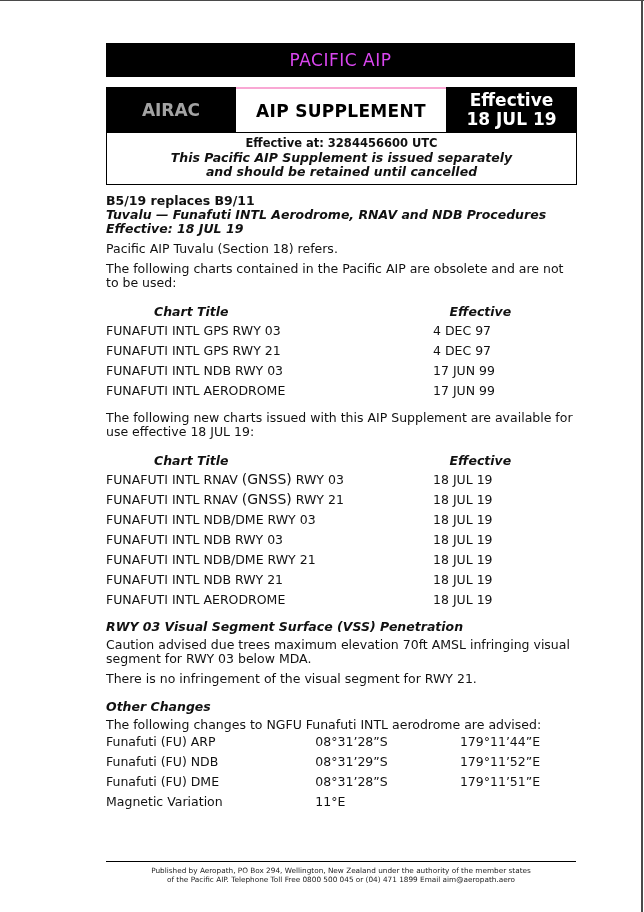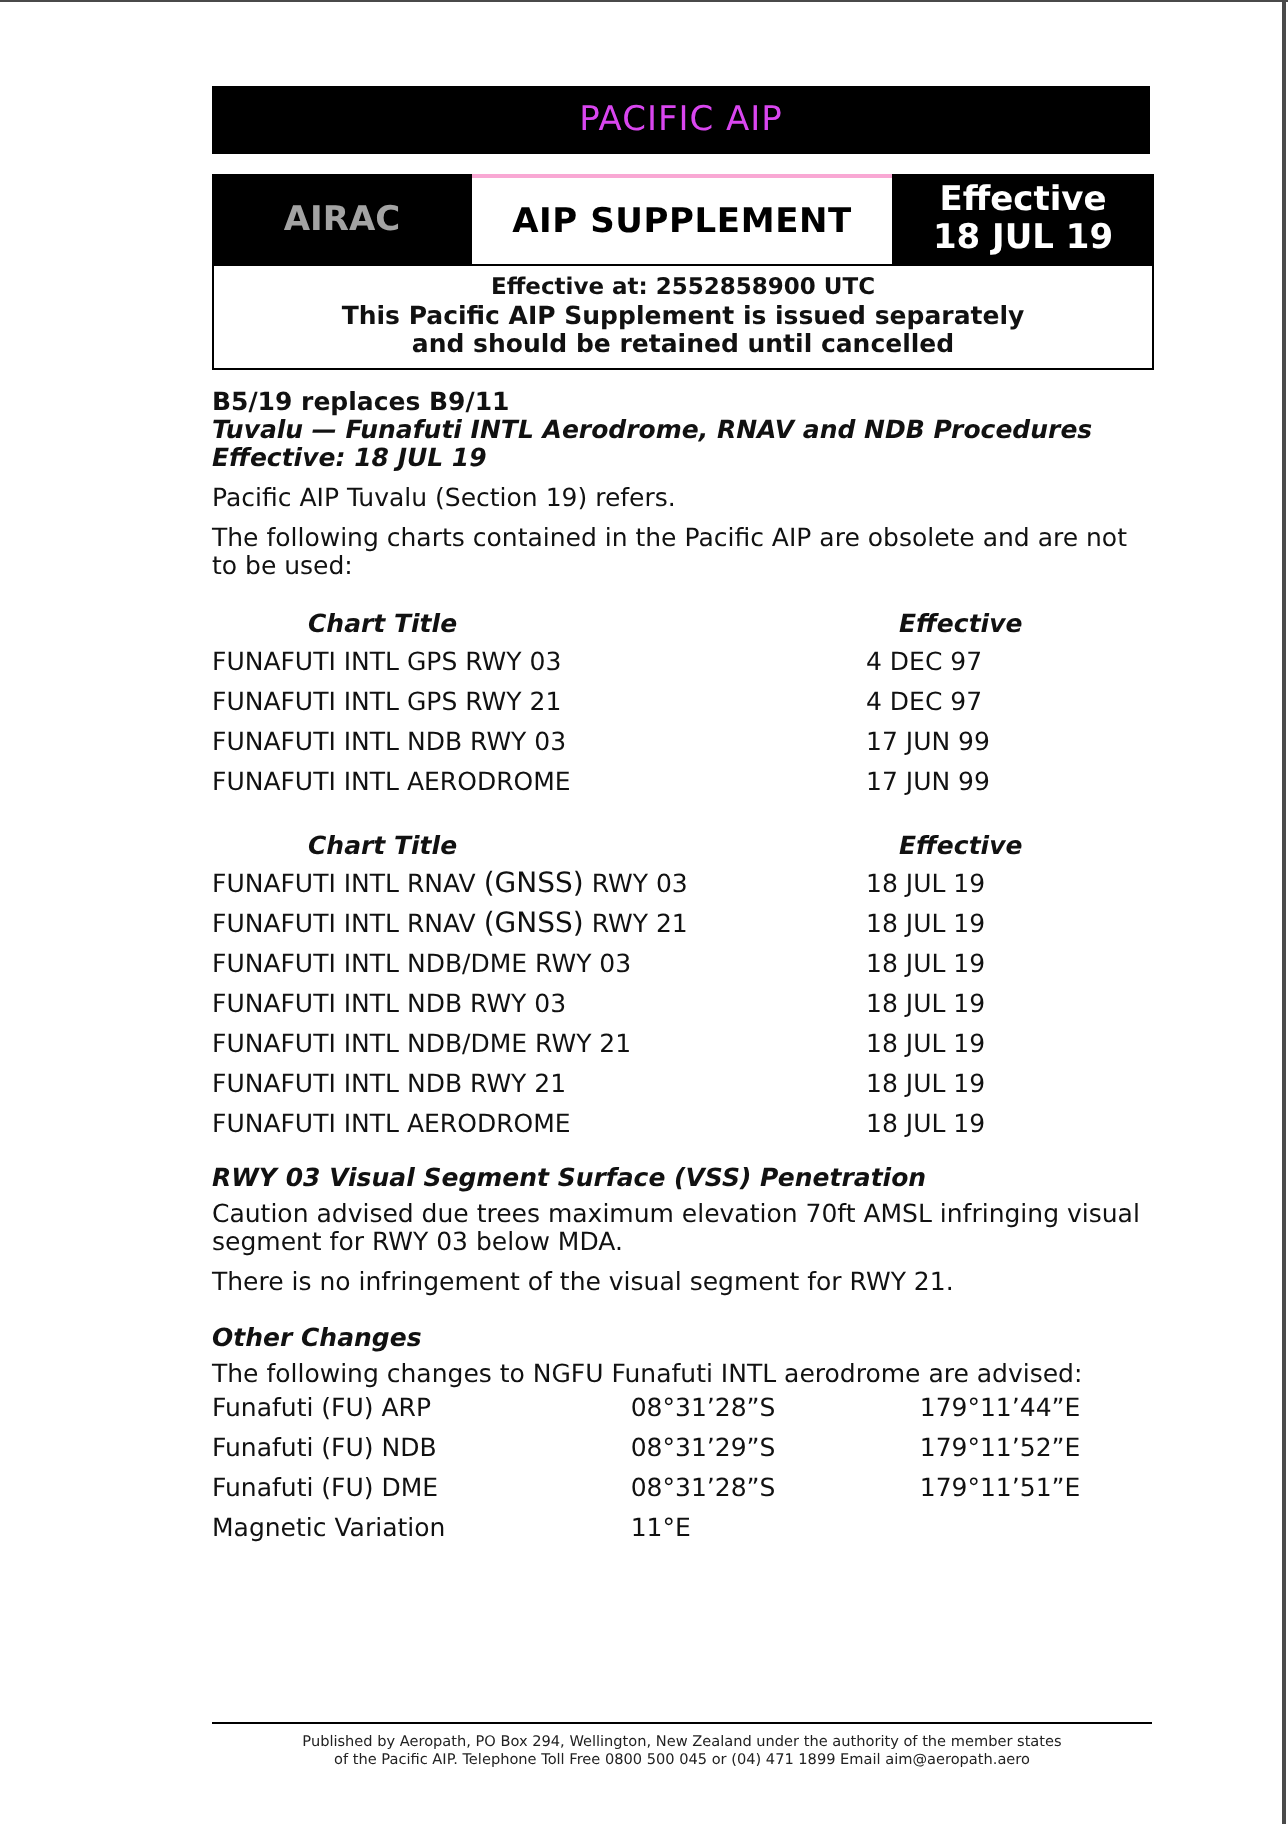--- a/index.html
+++ b/index.html
@@ -30,21 +30,21 @@
   }
   .band .c3 {
     background: #000; color: #fff; width: 131px; display: flex; flex-direction: column; align-items: center; justify-content: center;
     font-weight: bold; font-size: 17px; line-height: 19px;
   }
   .info-box {
     width: 471px; box-sizing: border-box; border: 1px solid #000; border-top: none;
     text-align: center; padding: 3px 0 4px 0; font-size: 12.5px; line-height: 14.5px;
   }
   .info-box .l1 { font-weight: bold; font-size: 11.5px; }
-  .info-box .l2 { font-weight: bold; }
+  .info-box .l2 { font-style: italic; font-weight: bold; }
 
   .body { margin-top: 9px; font-size: 12.5px; line-height: 14px; width: 470px; }
   .hdr1 { font-weight: bold; }
   .hdr2 { font-weight: bold; font-style: italic; }
   p { margin: 0; }
   .para { margin-top: 6px; }
   .tbl-head { display: flex; margin-top: 13px; font-weight: bold; font-style: italic; }
   .row { display: flex; height: 20px; align-items: center; }
   .tbl-head { height: 18px; align-items: center; margin-left: 48px; }
   .col1 { width: 327px; }
@@ -71,30 +71,30 @@
   <div class="band">
     <div class="c1">AIRAC</div>
     <div class="c2">AIP SUPPLEMENT</div>
     <div class="c3">
       <span>Effective</span>
       <span>18 JUL 19</span>
     </div>
   </div>
 
   <div class="info-box">
-    <div class="l1">Effective at: 2552858900 UTC</div>
+    <div class="l1">Effective at: 3284456600 UTC</div>
     <div class="l2">This Pacific AIP Supplement is issued separately</div>
     <div class="l2">and should be retained until cancelled</div>
   </div>
 
   <div class="body">
     <div class="hdr1">B5/19 replaces B9/11</div>
     <div class="hdr2">Tuvalu — Funafuti INTL Aerodrome, RNAV and NDB Procedures</div>
     <div class="hdr2">Effective: 18 JUL 19</div>
-    <p class="para">Pacific AIP Tuvalu (Section 19) refers.</p>
+    <p class="para">Pacific AIP Tuvalu (Section 18) refers.</p>
     <p class="para">The following charts contained in the Pacific AIP are obsolete and are not to be used:</p>
 
     <div class="tbl-head">
       <span class="col1">Chart Title</span>
       <span class="col2">Effective</span>
     </div>
     <div class="row">
       <span class="col1">FUNAFUTI INTL GPS RWY 03</span>
       <span class="col2">4 DEC 97</span>
     </div>
@@ -104,20 +104,21 @@
     </div>
     <div class="row">
       <span class="col1">FUNAFUTI INTL NDB RWY 03</span>
       <span class="col2">17 JUN 99</span>
     </div>
     <div class="row">
       <span class="col1">FUNAFUTI INTL AERODROME</span>
       <span class="col2">17 JUN 99</span>
     </div>
 
+    <p class="para" style="margin-top:10px">The following new charts issued with this AIP Supplement are available for use effective 18 JUL 19:</p>
 
     <div class="tbl-head">
       <span class="col1">Chart Title</span>
       <span class="col2">Effective</span>
     </div>
     <div class="row">
       <span class="col1"><span>FUNAFUTI INTL RNAV </span><span class="sc">(GNSS)</span><span> RWY 03</span></span>
       <span class="col2">18 JUL 19</span>
     </div>
     <div class="row">

